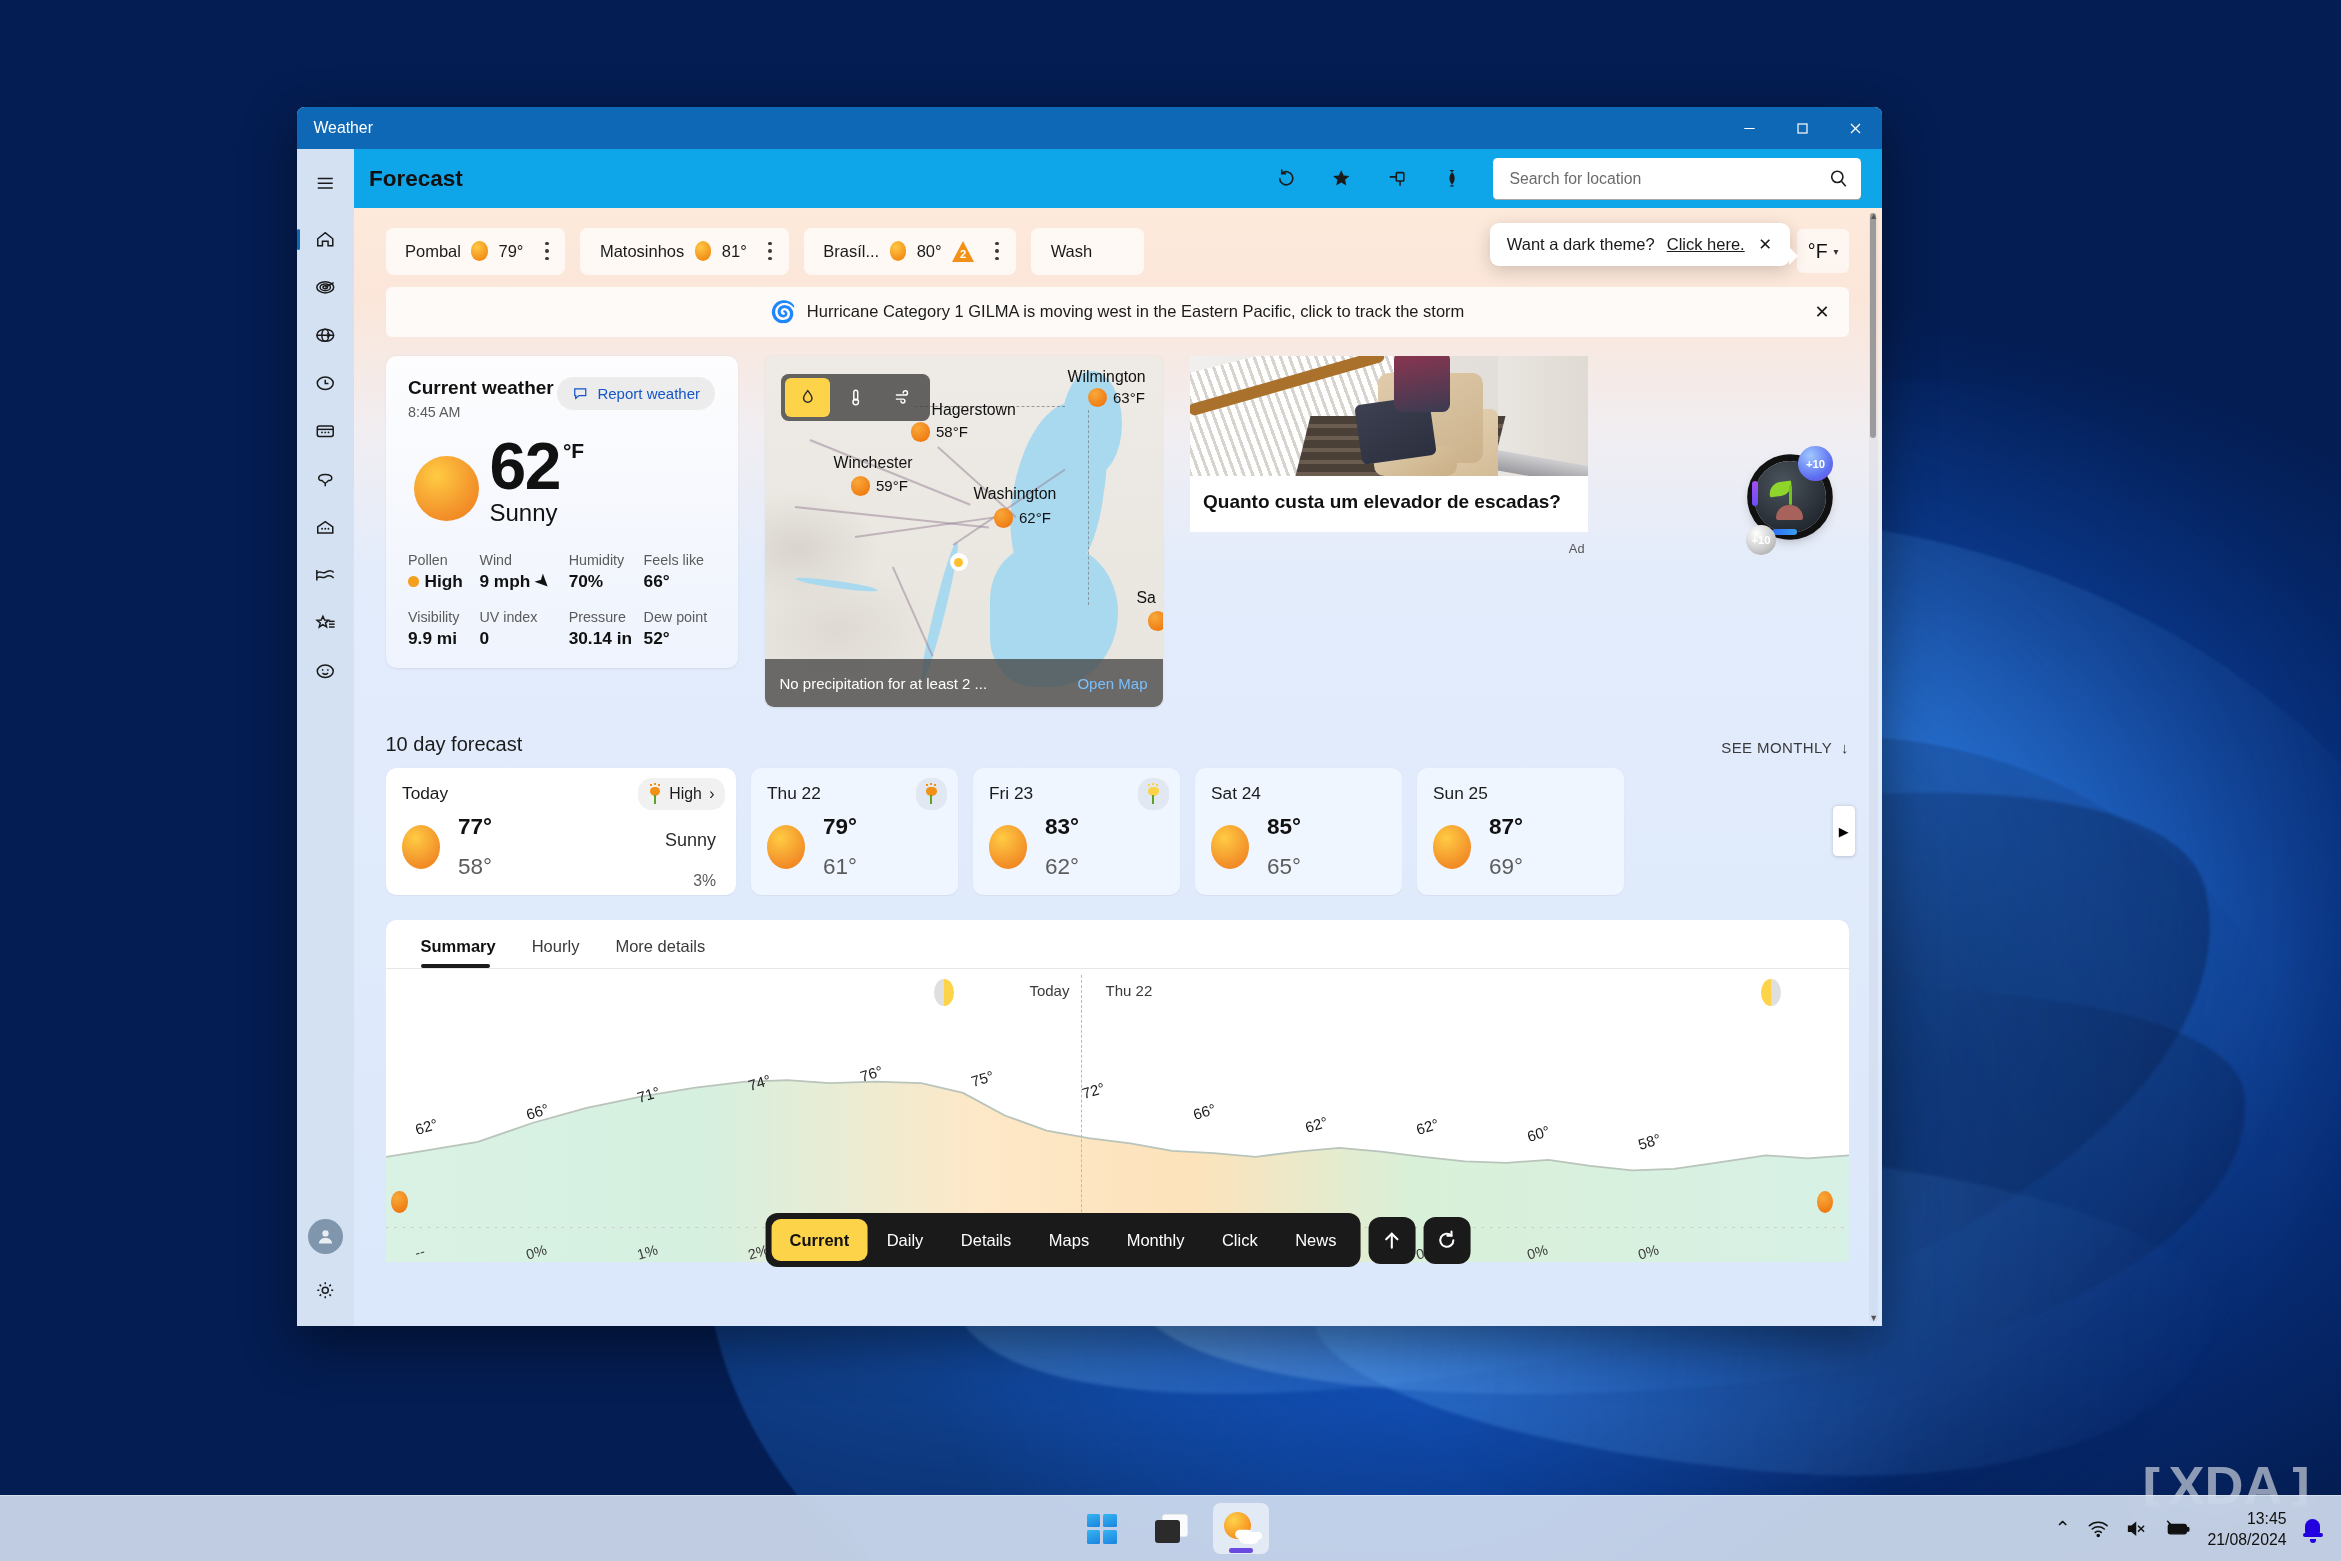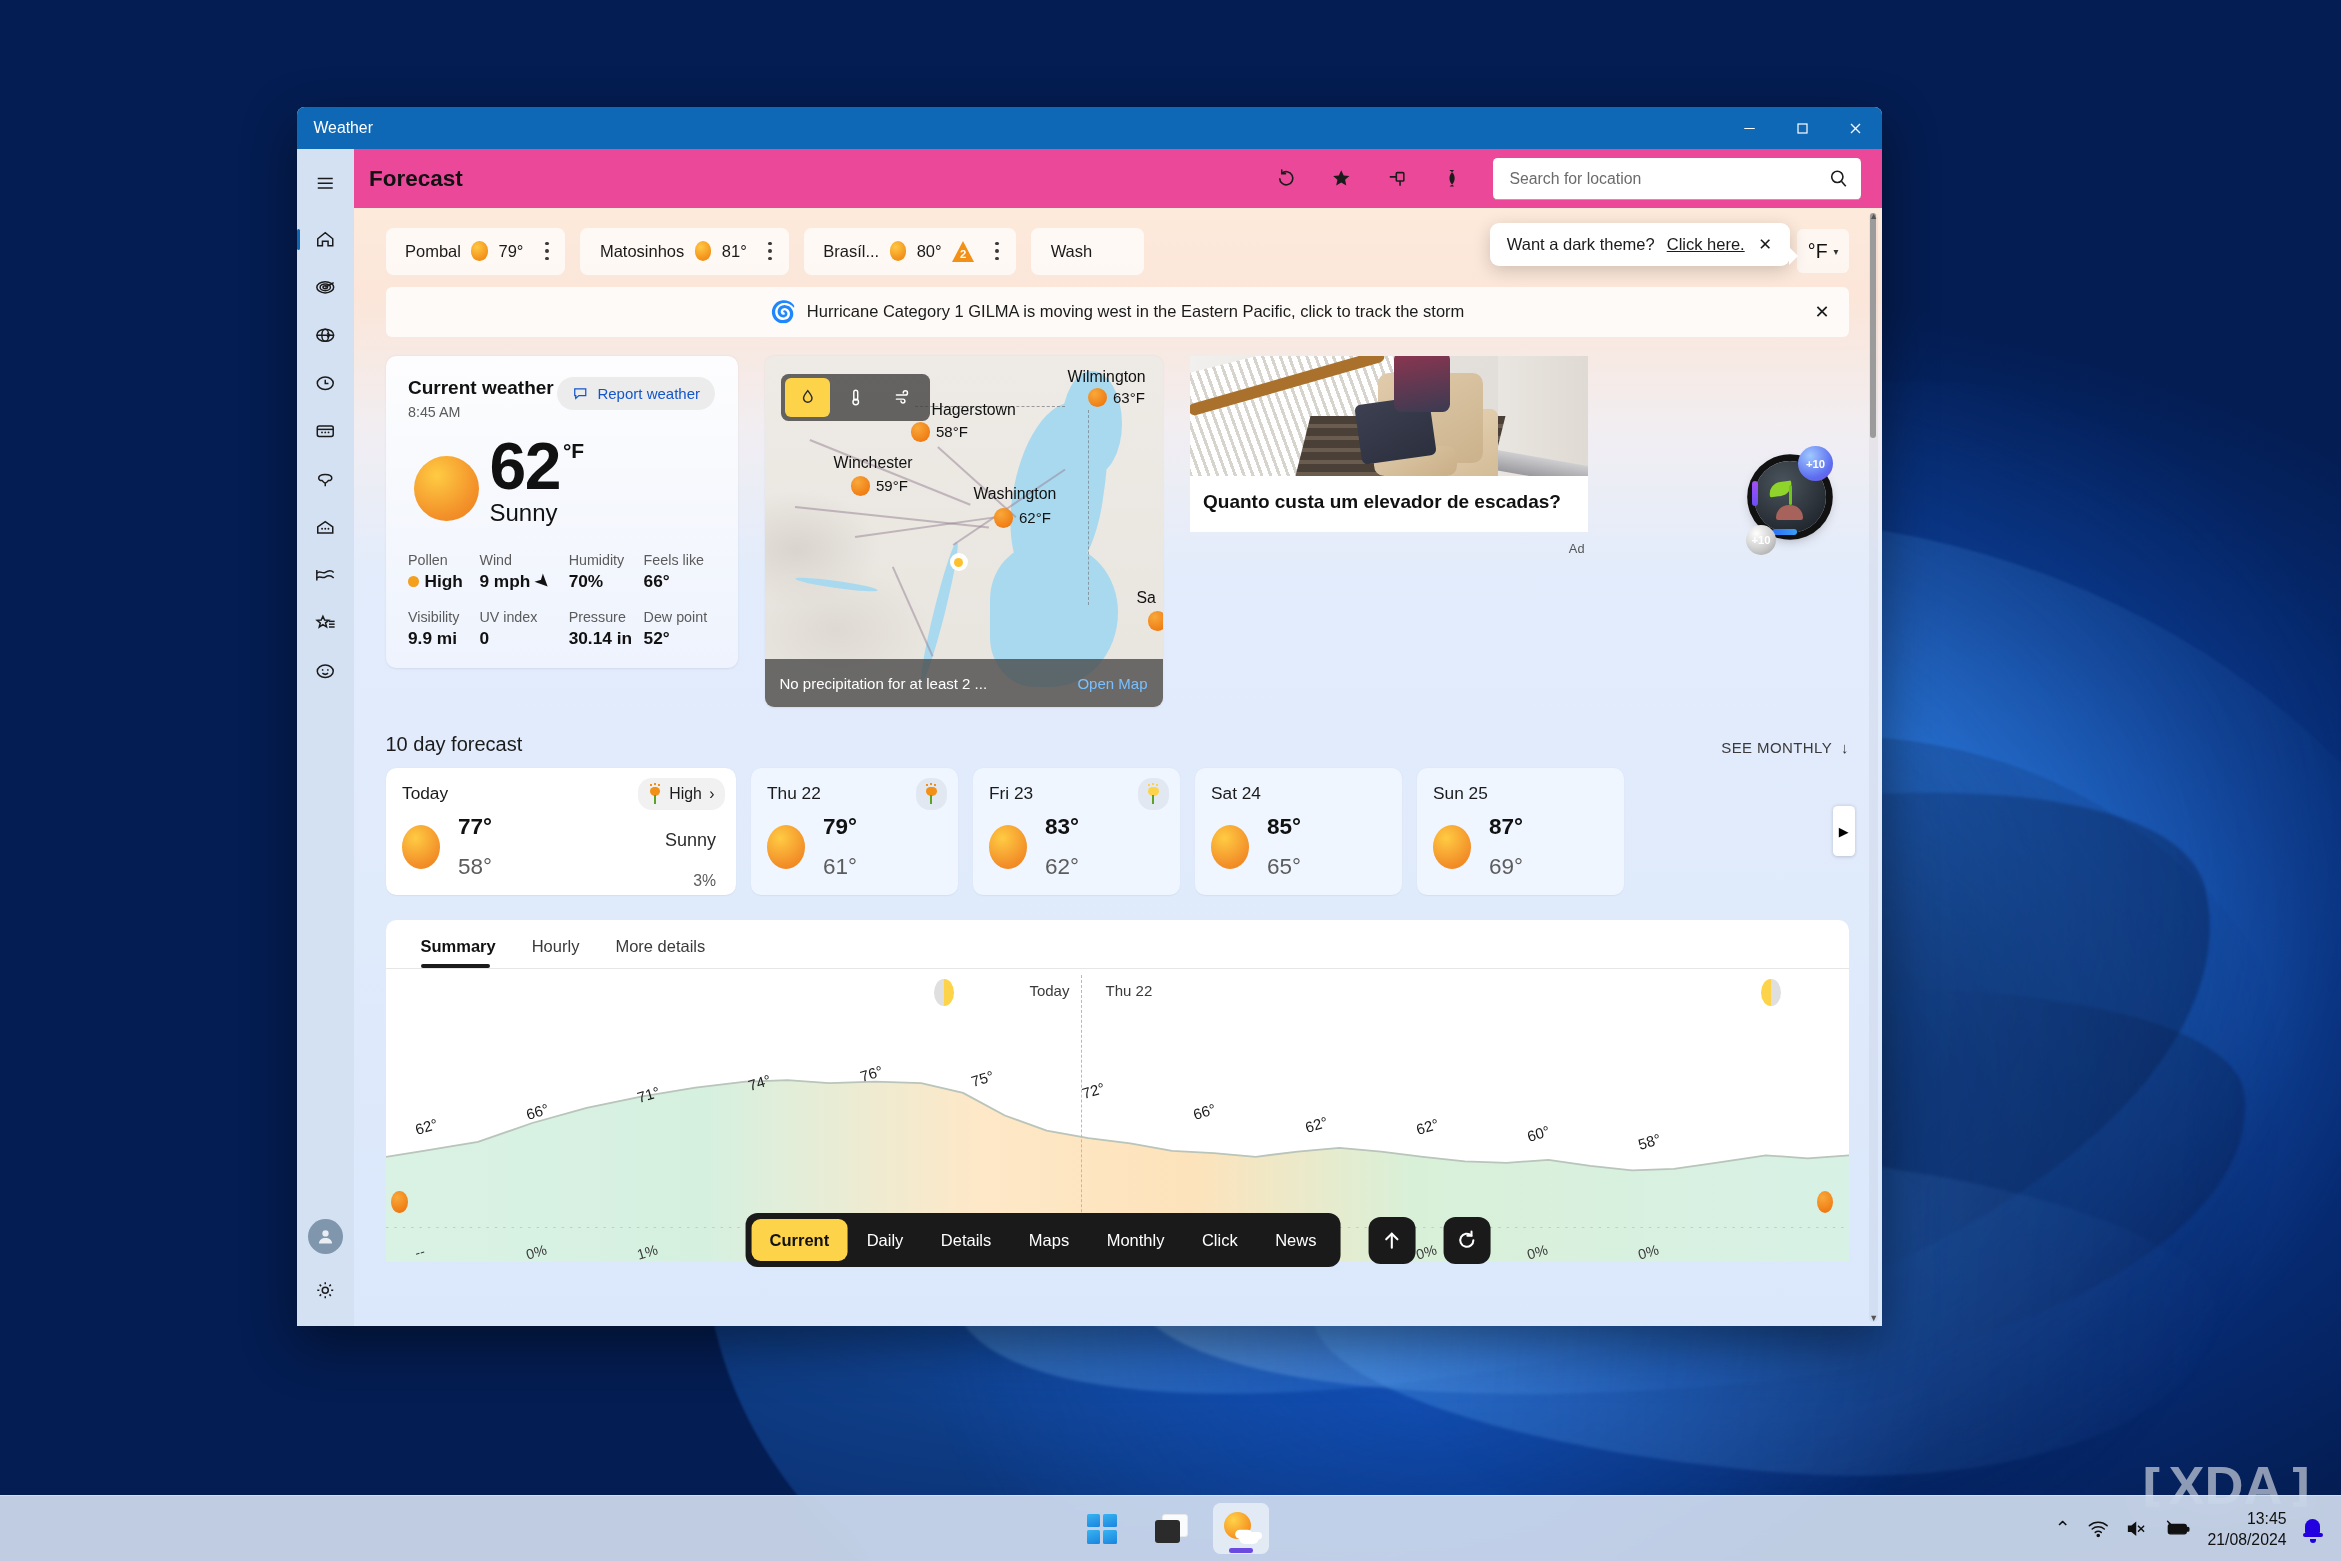--- a/index.html
+++ b/index.html
@@ -144,21 +144,21 @@
     width: 35px; height: 35px; border-radius: 50%; background: #7f96ad;
     display: flex; align-items: center; justify-content: center; margin-bottom: 13.5px; cursor:pointer;
   }
   .avatar-btn svg { width: 21px; height: 21px; fill: #e9eef5; stroke: none; }
 
   
   #main { flex: 1; min-width: 0; display: flex; flex-direction: column; background:#f3f3f3; position: relative;}
 
   #topbar {
     height: 59px; flex:none; display: flex; align-items: center; padding: 0 21px 0 6px; gap: 0;
-    background: #ec4899;
+    background: #0ea5e9;
   }
   #page-title { font-size: 22.5px; font-weight: 700; color:#111; margin-left:9px; }
   #topbar-actions { margin-left: auto; display: flex; align-items: center; gap: 25.5px; }
   .tb-ico { width: 30px; height: 30px; display:flex; align-items:center; justify-content:center; cursor:pointer;}
   .tb-ico svg { width: 22.5px; height: 22.5px; }
   #search-wrap {
     width: 368px; height: 42px; background: #fff; border-radius: 4.5px;
     display: flex; align-items: center; padding: 0 12px 0 16.5px; gap: 7.5px;
     box-shadow: inset 0 -0.8px 0 #8a8a8a;
   }
@@ -399,21 +399,21 @@
   .chart-pct { position:absolute; font-size: 14.3px; color:#3a3a3a; transform: rotate(-16deg); }
   .chart-moon { position:absolute; width: 19.5px; height: 27px; border-radius:50%; }
   #today-divider { position:absolute; top: 6px; bottom: 0; width: 0; border-left: 1.5px dashed #b9b9b9; }
   .divider-lbl { position:absolute; font-size: 15px; color:#3a3a3a; top: 13.5px;}
   .edge-dot { position:absolute; width: 16.5px; height: 22.5px; border-radius:50%;
               background: radial-gradient(circle at 35% 30%, #f9a83a, #ef7c13 75%);}
 
   
   #pill-bar {
     position: absolute; left: 50%; transform: translateX(-50%); bottom: 59px;
-    display: flex; align-items: center; gap: 28px; z-index: 8;
+    display: flex; align-items: center; gap: 8px; z-index: 8;
   }
   #pill-main {
     background: #1a1a1a; border-radius: 12px; height: 54px; display:flex; align-items:center;
     padding: 6px; gap: 1.5px;
   }
   #pill-main .pb {
     height: 42px; padding: 0 18px; display:flex;align-items:center;justify-content:center;
     color:#fff; font-size: 16.5px; border-radius: 9px; cursor: pointer;
   }
   #pill-main .pb.active { background:#fdd349; color:#111; font-weight:700; }

